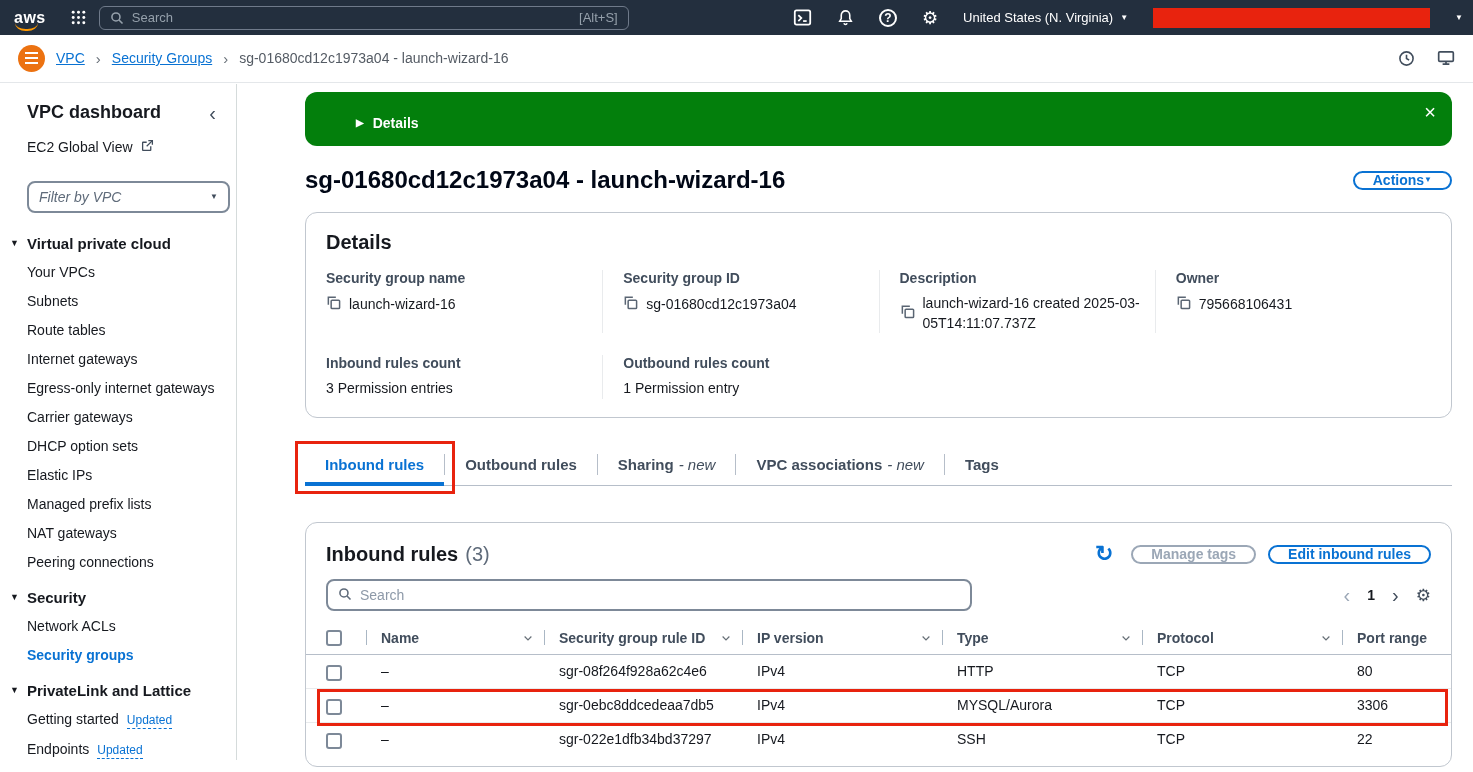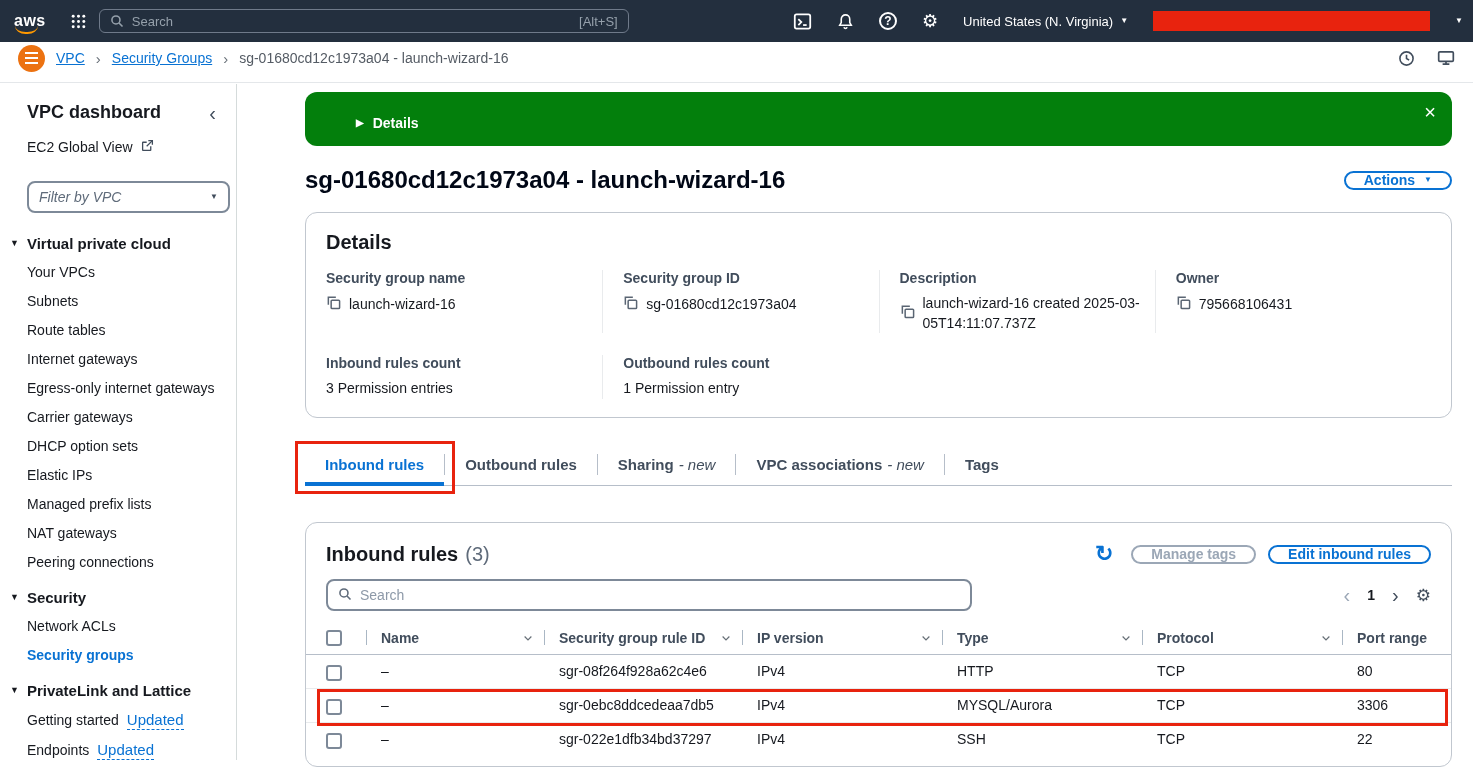--- a/index.html
+++ b/index.html
@@ -1,21 +1,21 @@
 <!DOCTYPE html>
 <html><head>
 <meta charset="utf-8">
 <style>
   *{box-sizing:border-box;margin:0;padding:0}
   html,body{width:1473px;height:772px;overflow:hidden}
   body{font-family:"Liberation Sans",sans-serif;font-size:14px;color:#16191f;background:#fff;position:relative}
   :root{--blue:#0972d3;--ann:#e8230e;--navy:#232f3e;--green:#037f0c;--label:#414d5c;--border:#c1c7cf}
 
   
-  .topbar{position:absolute;top:0;left:0;width:100%;height:42px;background:var(--navy);display:flex;align-items:center;color:#fff;z-index:30}
+  .topbar{position:absolute;top:0;left:0;width:100%;height:35px;background:var(--navy);display:flex;align-items:center;color:#fff;z-index:30}
   .aws-logo{margin:0 24px 0 14px;font-weight:bold;font-size:16px;position:relative;letter-spacing:.5px;cursor:pointer}
   .aws-smile{position:absolute;left:1px;bottom:-4px;width:23px;height:8px;border-bottom:2px solid #ff9900;border-radius:0 0 12px 12px/0 0 9px 9px}
   .tb-icon{display:flex;align-items:center;justify-content:center;cursor:pointer}
   .top-search{position:relative;width:530px;height:24px;margin-left:12px;border:1px solid #6f7a8a;border-radius:6px;display:flex;align-items:center;gap:8px;padding:0 10px}
   .top-search input{background:transparent;border:none;outline:none;color:#d4dada;font-size:13px;width:100%;font-family:"Liberation Sans",sans-serif}
   .top-search input::placeholder{color:#95a0ab}
   .shortcut{position:absolute;right:10px;color:#95a0ab;font-size:13px}
   .top-right{margin-left:auto;display:flex;align-items:center;gap:25px;padding-right:10px}
   .help-circle{width:18px;height:18px;border:2px solid #fff;border-radius:50%;font-size:12px;font-weight:bold}
   .gear-glyph{font-size:18px;line-height:1}
@@ -37,36 +37,36 @@
   .sb-title-row{display:flex;align-items:center;padding:8px 20px 10px 27px}
   .sb-title{font-size:18px;font-weight:bold}
   .sb-collapse{margin-left:auto;color:#414d5c;font-size:20px;line-height:1;cursor:pointer}
   .sb-global{display:flex;align-items:center;gap:8px;padding:6px 0 10px 27px;cursor:pointer}
   .sb-filter{margin:16px 6px 10px 27px;height:32px;border:2px solid #7d8998;border-radius:8px;display:flex;align-items:center;padding:0 10px;color:#5f6b7a;font-style:italic;cursor:pointer}
   .sb-filter .caret{margin-left:auto;color:#414d5c;font-style:normal}
   .sb-section-title{display:flex;align-items:center;gap:8px;padding:12px 0 6px 10px;font-weight:bold;font-size:15px;cursor:pointer}
   .sb-section-title .caret{font-size:9px;color:#16191f}
   .nav-item{padding:5px 10px 5px 27px;line-height:19px;cursor:pointer}
   .nav-item.active{color:var(--blue);font-weight:bold}
-  .badge{color:var(--blue);font-size:15px;margin-left:8px;border-bottom:1px dashed var(--blue);padding-bottom:1px;font-weight:normal}
+  .badge{color:var(--blue);font-size:12px;margin-left:8px;border-bottom:1px dashed var(--blue);padding-bottom:1px;font-weight:normal}
 
   
   .main{position:absolute;top:84px;left:238px;right:0;bottom:0;background:#fff;padding:6px 21px 0 67px;overflow:hidden}
 
   .flashbar{background:var(--green);border-radius:12px;color:#fff;padding:14px 48px 15px 20px;position:relative;margin-top:2px}
   .flash-line1{display:flex;align-items:flex-start;gap:12px}
   .flash-check{flex:none;margin-top:1px}
   .flash-link{font-weight:bold;text-decoration:underline;color:#fff;cursor:pointer}
   .flash-details{margin:9px 0 0 31px;font-weight:bold;display:flex;align-items:center;gap:9px;cursor:pointer}
   .tri{font-size:10px;line-height:1}
   .flash-close{position:absolute;top:10px;right:16px;color:#fff;font-size:20px;line-height:1;cursor:pointer}
 
   .page-head{display:flex;align-items:center;margin-top:20px}
   .page-title{font-size:24px;font-weight:bold;color:#000716}
-  .btn{height:19px;border-radius:17px;border:2px solid var(--blue);color:var(--blue);font-weight:bold;font-size:14px;background:#fff;display:inline-flex;align-items:center;gap:9px;padding:0 18px;cursor:pointer;white-space:nowrap;font-family:"Liberation Sans",sans-serif}
+  .btn{height:19px;border-radius:17px;border:2px solid var(--blue);color:var(--blue);font-weight:bold;font-size:14px;background:#fff;display:inline-flex;align-items:center;padding:0 18px;cursor:pointer;white-space:nowrap;font-family:"Liberation Sans",sans-serif}
   .btn.disabled{border-color:#9ba7b6;color:#9ba7b6;cursor:default}
   .actions-btn{margin-left:auto}
 
   .card{border:1px solid var(--border);border-radius:12px;background:#fff}
   .details-card{margin-top:18px;padding:14px 20px 18px}
   .card-h{font-size:20px;font-weight:bold;margin:4px 0 16px}
   .dgrid{display:grid;grid-template-columns:repeat(4,1fr);row-gap:22px}
   .dcell{padding:0 14px 0 20px;border-left:1px solid #e9ebed;min-height:44px}
   .dgrid .dcell:nth-child(4n+1){border-left:none;padding-left:0}
   .dcell.empty{border-left:none}

